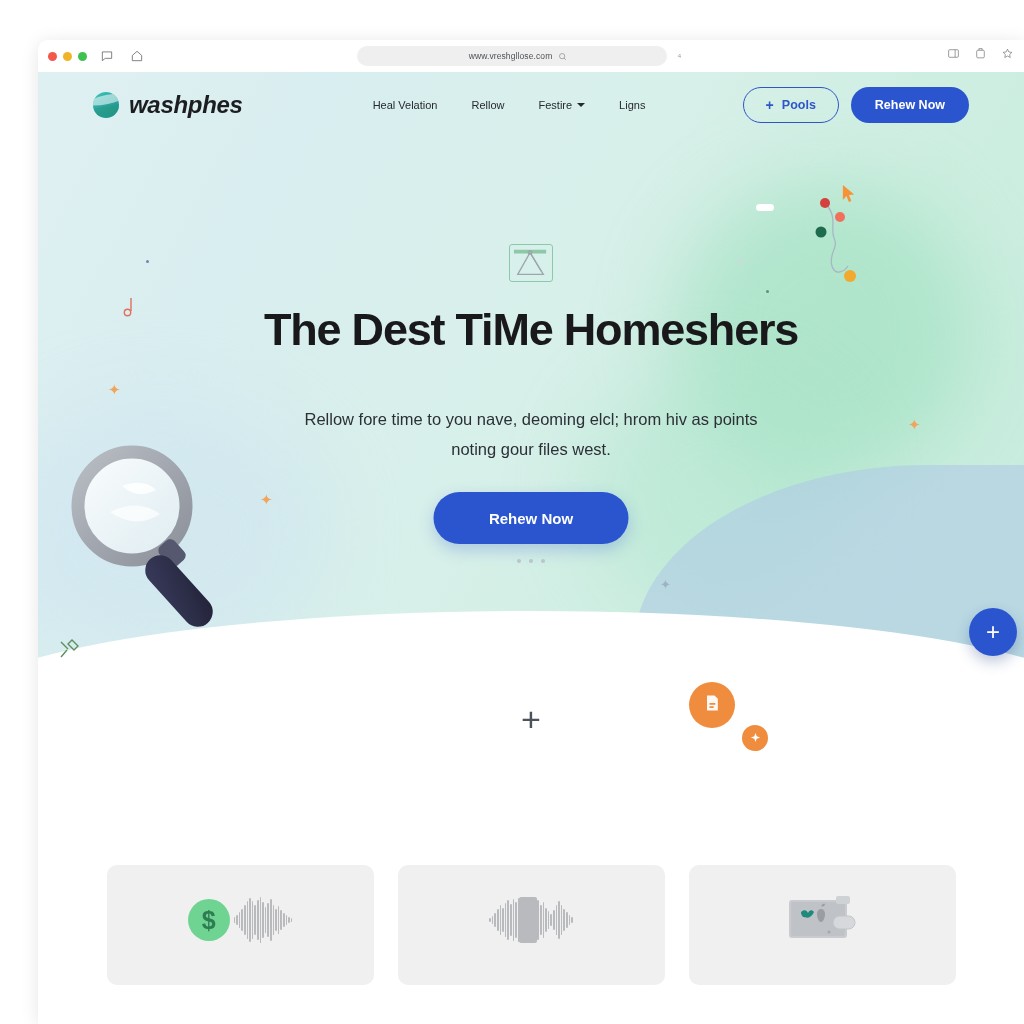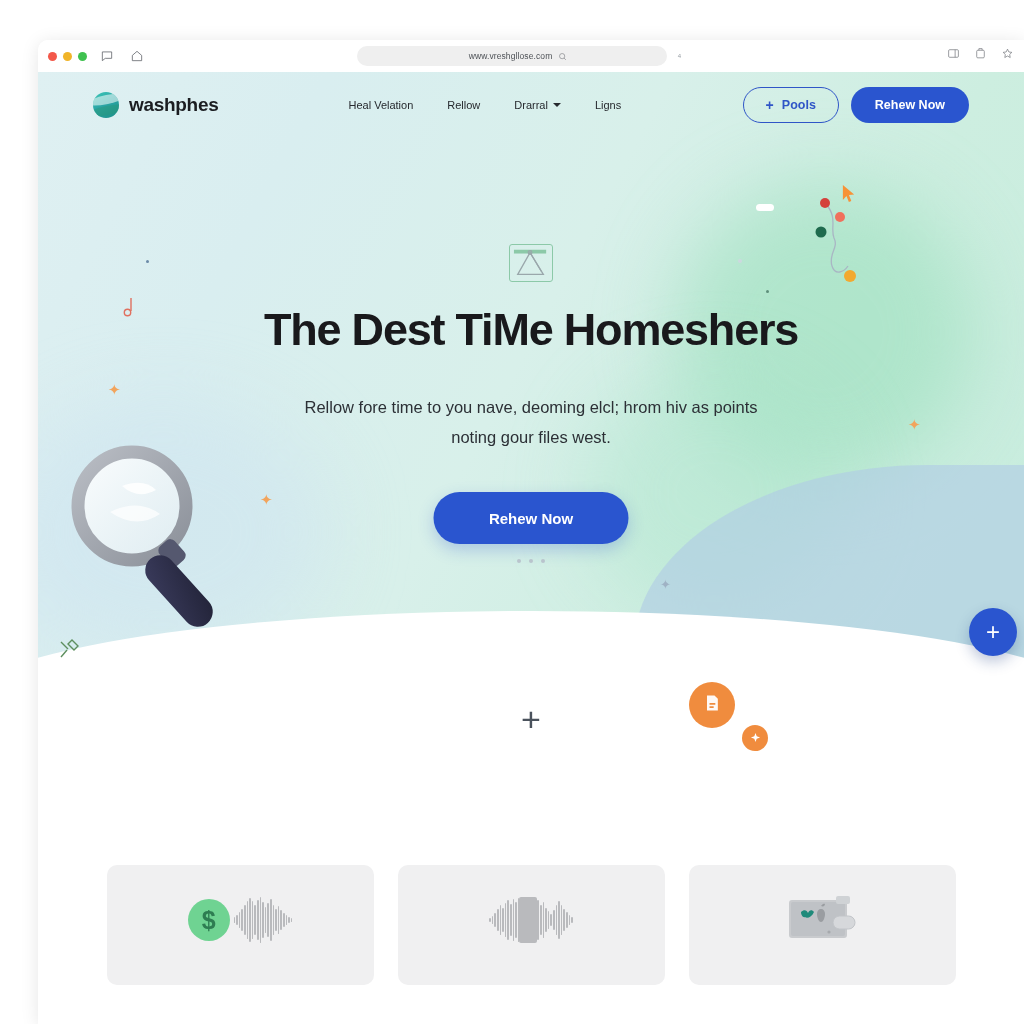--- a/index.html
+++ b/index.html
@@ -83,21 +83,21 @@
     width: 26px; height: 26px; border-radius: 50%;
     background: linear-gradient(150deg,#3ec7b7 0%,#2ba6a6 45%,#1d8f86 100%);
     position: relative; overflow: hidden;
   }
   #brand-mark::before, #brand-mark::after {
     content: ""; position: absolute; left: -6px; width: 40px; height: 9px;
     background: rgba(255,255,255,.55); border-radius: 50%;
   }
   #brand-mark::before { top: 3px; transform: rotate(-12deg); }
   #brand-mark::after  { top: 14px; transform: rotate(-12deg); background: rgba(43,150,120,.45); }
-  #brand-name { font-size: 19px; font-weight: 700; color: #1b1d21; letter-spacing: -.3px; }
+  #brand-name { font-size: 24px; font-weight: 700; color: #1b1d21; letter-spacing: -.3px; font-style: italic; }
 
   #nav-links { display: flex; align-items: center; gap: 34px; margin-left: 130px; }
   .nav-link { font-size: 11px; color: #26292e; display: flex; align-items: center; gap: 5px; cursor: pointer; }
   .caret { width: 0; height: 0; border-left: 4px solid transparent; border-right: 4px solid transparent;
            border-top: 4.5px solid #26292e; display: inline-block; }
 
   #nav-actions { display: flex; align-items: center; gap: 12px; position: absolute; right: 55px; }
   #pools-btn {
     display: flex; align-items: center; gap: 8px;
     height: 36px; padding: 0 22px; border: 1.4px solid #2f55c7; border-radius: 18px;
@@ -114,21 +114,21 @@
   #hero-badge {
     position: absolute; left: 50%; transform: translateX(-50%); top: 172px;
     width: 44px; height: 38px; border: 1.6px solid #8cc9a8; border-radius: 3px;
   }
   #hero-badge svg { width: 100%; height: 100%; }
   #hero-title {
     position: absolute; left: 0; top: 232px; width: 986px;
     font-size: 45px; font-weight: 800; color: #19191c; letter-spacing: -1.2px;
   }
   #hero-sub {
-    position: absolute; left: 50%; transform: translateX(-50%); top: 320px;
+    position: absolute; left: 50%; transform: translateX(-50%); top: 332px;
     width: 470px; font-size: 16.5px; line-height: 30px; color: #2c3036; font-weight: 400;
   }
   #renew-hero-btn {
     position: absolute; left: 50%; transform: translateX(-50%); top: 420px;
     width: 195px; height: 52px; border-radius: 26px; border: none;
     background: #2a55cf; color: #fff; font-size: 15px; font-weight: 700; cursor: pointer;
     box-shadow: 0 6px 16px rgba(42,85,207,.25);
   }
   #hero-dots { position: absolute; left: 50%; transform: translateX(-50%); top: 487px; display: flex; gap: 8px; }
   #hero-dots i { width: 4px; height: 4px; border-radius: 50%; background: #b9c4cd; display: block; }
@@ -270,21 +270,21 @@
         </div>
 
         <div id="nav-links">
           <span class="nav-link">
             <span>Heal Velation</span>
           </span>
           <span class="nav-link">
             <span>Rellow</span>
           </span>
           <span class="nav-link">
-            <span>Drarral</span>
+            <span>Festire</span>
             <i class="caret"></i>
           </span>
           <span class="nav-link">
             <span>Ligns</span>
           </span>
         </div>
 
         <div id="nav-actions">
           <button id="pools-btn">
             <span id="pools-plus">+</span>

